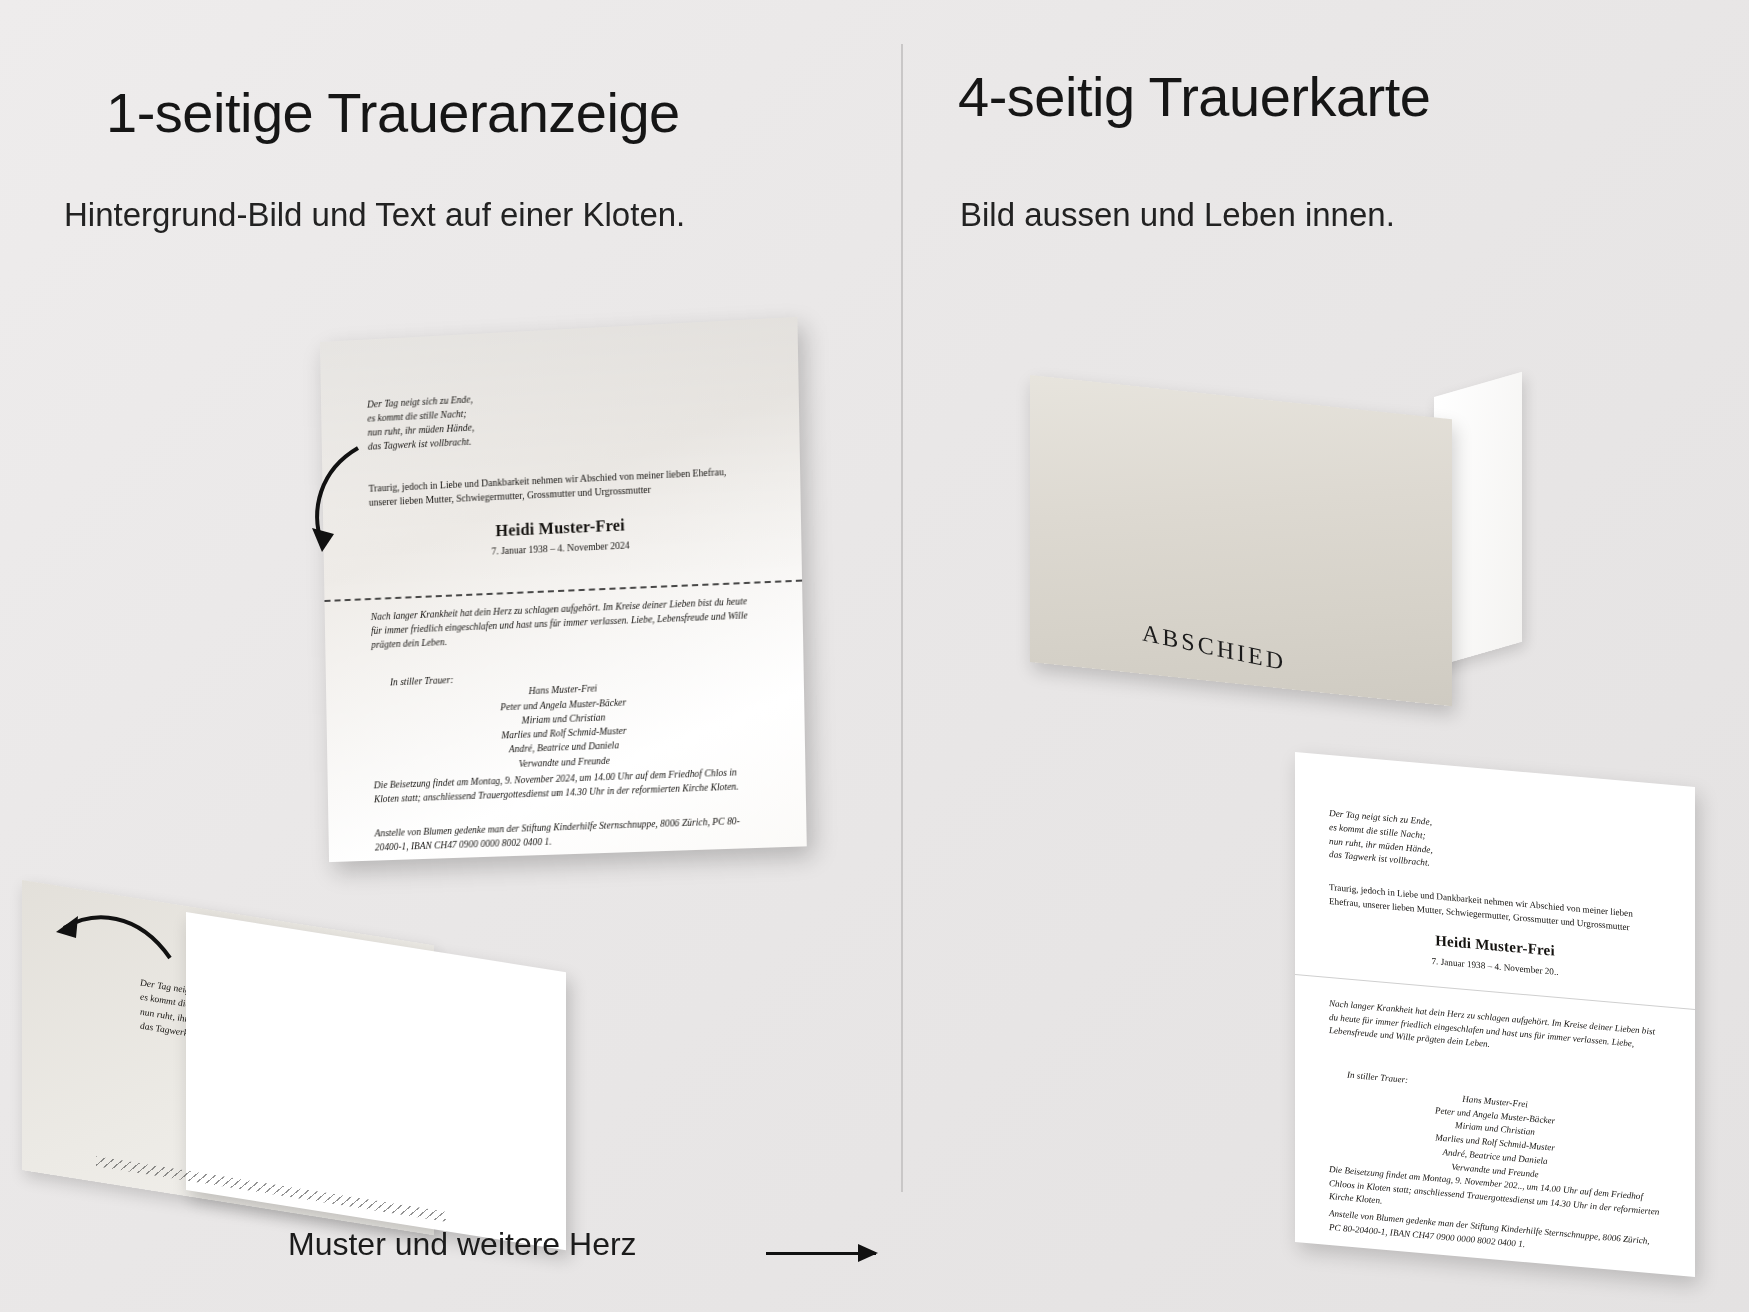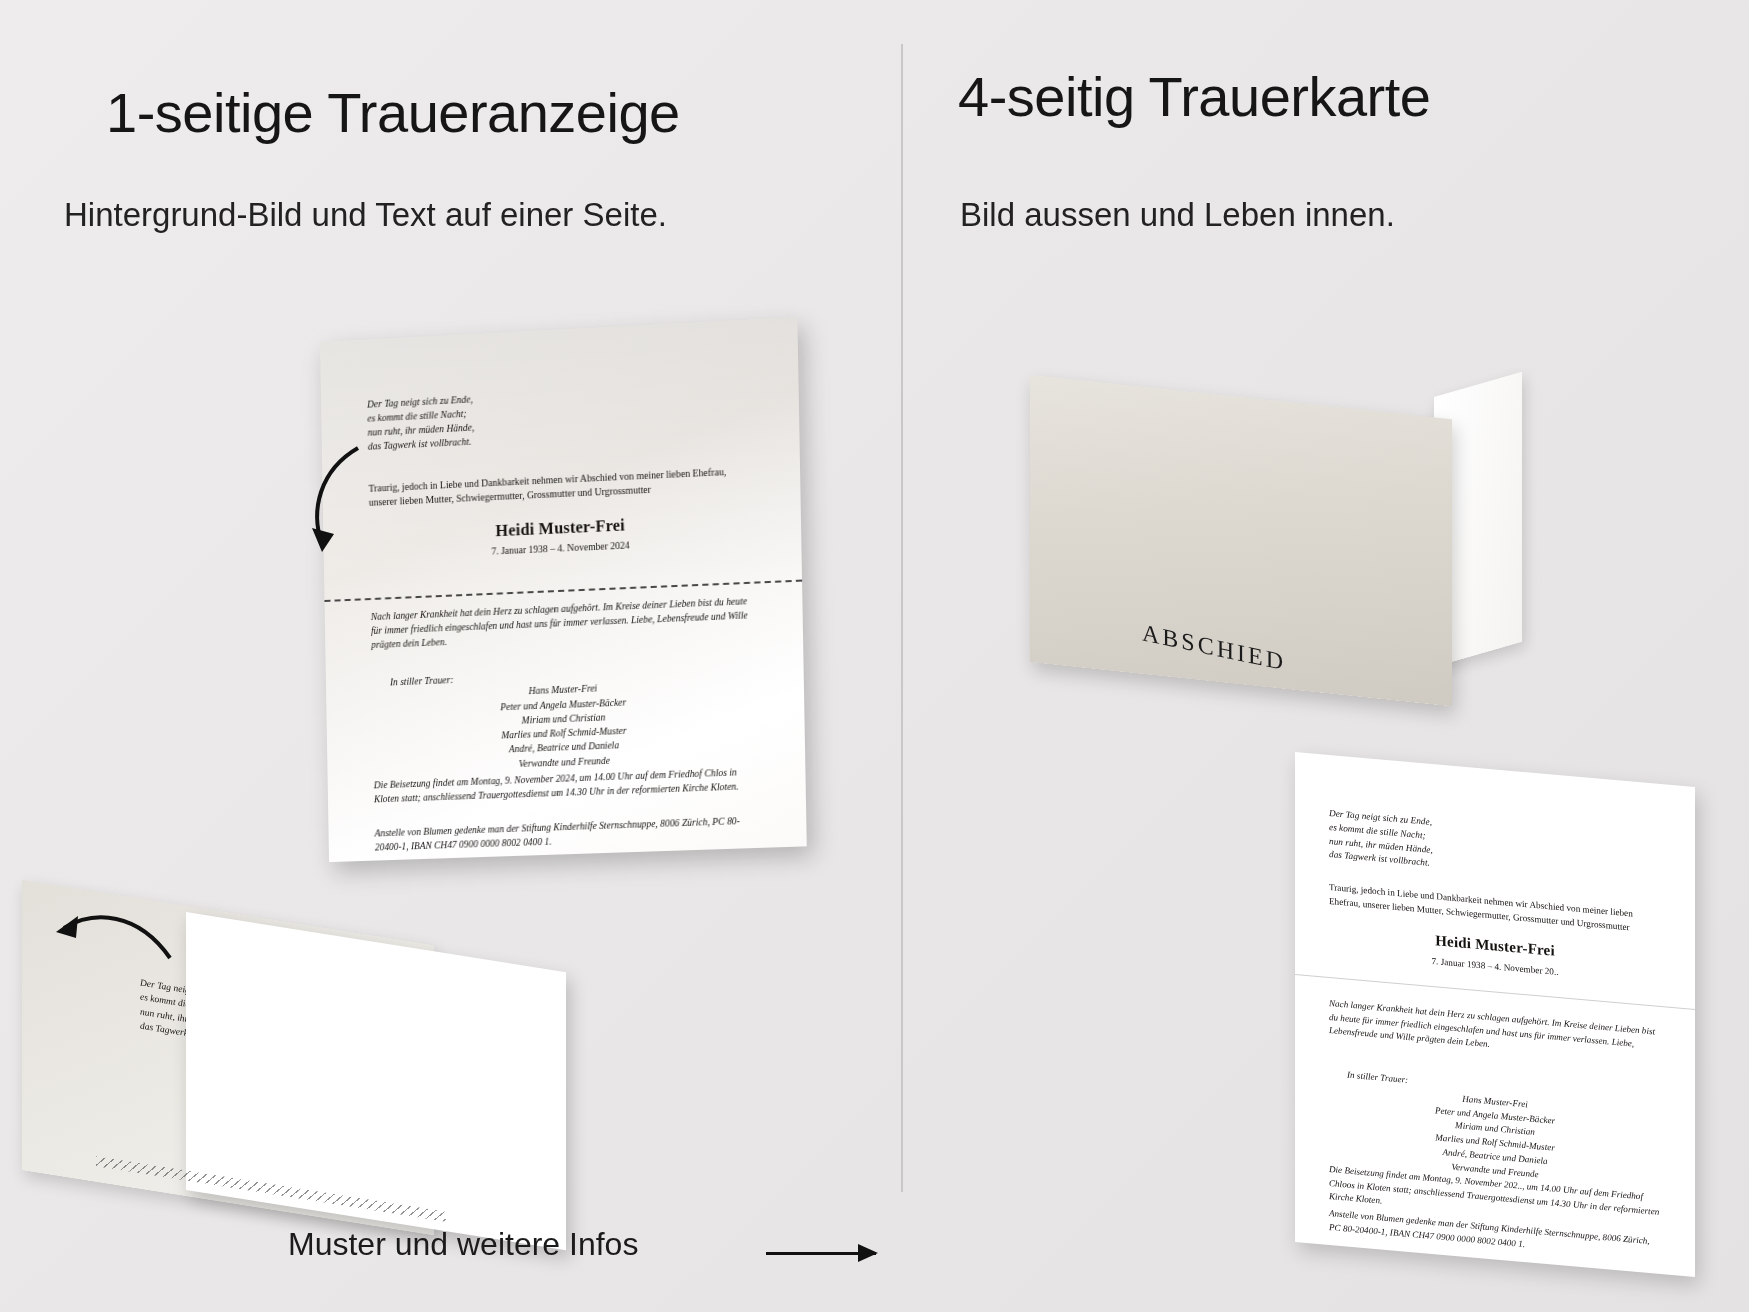--- a/index.html
+++ b/index.html
@@ -258,21 +258,21 @@
   .card-inner .mourners { font-size: 9.1px; }
 </style>
 </head>
 <body>
 
 <div class="page-bg"></div>
 
 <div class="divider"></div>
 
 <div class="col-title" id="title-left">1-seitige Traueranzeige</div>
-<div class="col-sub" id="sub-left">Hintergrund-Bild und Text auf einer Seite.</div>
+<div class="col-sub" id="sub-left">Hintergrund-Bild und Text auf einer Kloten.</div>
 <div class="col-title" id="title-right">4-seitig Trauerkarte</div>
 <div class="col-sub" id="sub-right">Bild aussen und Leben innen.</div>
 
 <div class="sheet-top">
   <div class="fold-shade"></div>
   <div class="fold-line"></div>
 
   <div class="doc-text poem" style="top:58px; white-space: pre-line;">Der Tag neigt sich zu Ende,
 es kommt die stille Nacht;
 nun ruht, ihr müden Hände,
@@ -342,14 +342,14 @@
     <span>Miriam und Christian</span><br>
     <span>Marlies und Rolf Schmid-Muster</span><br>
     <span>André, Beatrice und Daniela</span><br>
     <span>Verwandte und Freunde</span>
   </div>
 
   <div class="doc-text para" style="top:408px;">Die Beisetzung findet am Montag, 9. November 202.., um 14.00 Uhr auf dem Friedhof Chloos in Kloten statt; anschliessend Trauergottesdienst um 14.30 Uhr in der reformierten Kirche Kloten.</div>
   <div class="doc-text para" style="top:452px;">Anstelle von Blumen gedenke man der Stiftung Kinderhilfe Sternschnuppe, 8006 Zürich, PC 80-20400-1, IBAN CH47 0900 0000 8002 0400 1.</div>
 </div>
 
-<div class="footer">Muster und weitere Infos</div>
+<div class="footer">Muster und weitere Herz</div>
 <div class="footer-arrow"></div>
 
 </body></html>

